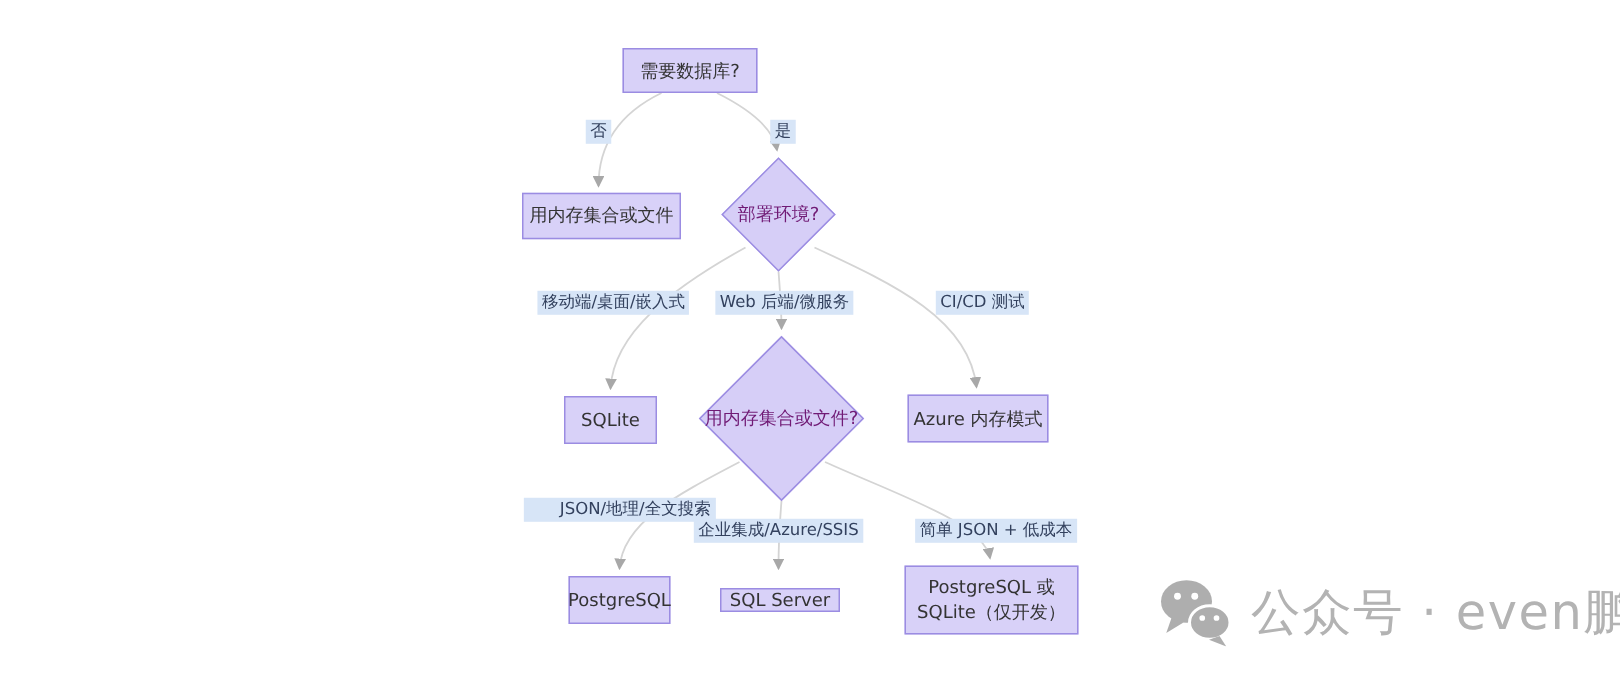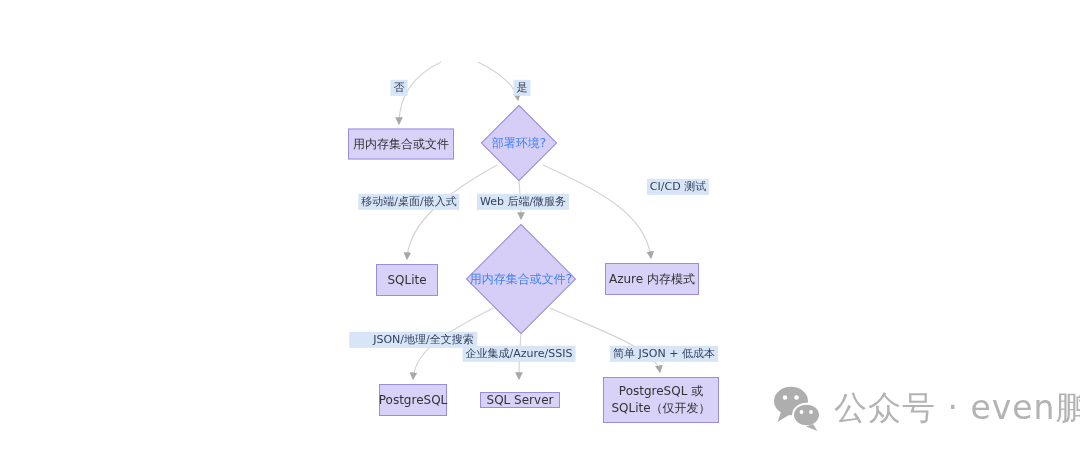--- a/index.html
+++ b/index.html
@@ -35,21 +35,21 @@
   .node.wrap { white-space: normal; }
   .diamond-shape {
     position: absolute;
     transform: translate(-50%, -50%) rotate(45deg);
     background: #d6cef7;
     border: 1px solid #9b8ce2;
   }
   .diamond-label {
     position: absolute;
     transform: translate(-50%, -50%);
-    color: #3b82f6;
+    color: #701a75;
     font-size: 12px;
     white-space: nowrap;
     text-align: center;
   }
   .edge-label {
     position: absolute;
     transform: translate(-50%, -50%);
     background: #d7e5f7;
     color: #33415e;
     font-size: 11px;
@@ -93,35 +93,36 @@
       <path d="M543,165 C597,190 646,213 651,258" marker-end="url(#arrow)"></path>
       <path d="M493,308 C449,331 415,349 413,379" marker-end="url(#arrow)"></path>
       <path d="M521,334 C520,346 519,362 519,379" marker-end="url(#arrow)"></path>
       <path d="M550,308 C601,331 656,349 660,372" marker-end="url(#arrow)"></path>
     </g>
   </svg>
 
   <div class="diamond-shape" style="left:519px; top:143px; width:54px; height:54px;"></div>
   <div class="diamond-shape" style="left:521px; top:279px; width:78px; height:78px;"></div>
 
+  <div class="node" style="left:460px; top:47px;  width:90px;  height:30px;">需要数据库?</div>
   <div class="node" style="left:401px; top:144px; width:106px; height:31px;">用内存集合或文件</div>
   <div class="node" style="left:407px; top:280px; width:62px;  height:32px;">SQLite</div>
   <div class="node" style="left:652px; top:279px; width:94px;  height:32px;">Azure 内存模式</div>
   <div class="node" style="left:413px; top:400px; width:68px;  height:32px;">PostgreSQL</div>
   <div class="node" style="left:520px; top:400px; width:80px;  height:16px;">SQL Server</div>
   <div class="node wrap" style="left:661px; top:400px; width:116px; height:46px;">PostgreSQL 或 SQLite（仅开发）</div>
 
   <div class="diamond-label" style="left:519px; top:143px;">部署环境?</div>
   <div class="diamond-label" style="left:521px; top:279px;">用内存集合或文件?</div>
 
   <div class="edge-label" style="left:399px; top:88px;">否</div>
   <div class="edge-label" style="left:522px; top:88px;">是</div>
   <div class="edge-label" style="left:409px; top:202px;">移动端/桌面/嵌入式</div>
   <div class="edge-label" style="left:523px; top:202px;">Web 后端/微服务</div>
-  <div class="edge-label" style="left:655px; top:187px;margin-left:23px;">CI/CD 测试</div>
+  <div class="edge-label" style="left:655px; top:202px;">CI/CD 测试</div>
   <div class="edge-label" style="left:413px; top:340px;padding-left:24px;">JSON/地理/全文搜索</div>
   <div class="edge-label" style="left:519px; top:354px;">企业集成/Azure/SSIS</div>
   <div class="edge-label" style="left:664px; top:354px;">简单 JSON + 低成本</div>
 
   <div class="watermark">
     <span>
       <svg class="wechat-icon-svg" width="50" height="46" viewBox="0 0 50 46" xmlns="http://www.w3.org/2000/svg">
         <ellipse cx="19" cy="16" rx="17" ry="14.2" fill="#aeaeae"></ellipse>
         <polygon points="9,27 5.5,37 17,30" fill="#aeaeae"></polygon>
         <circle cx="13" cy="12.5" r="2.3" fill="#ffffff"></circle>

